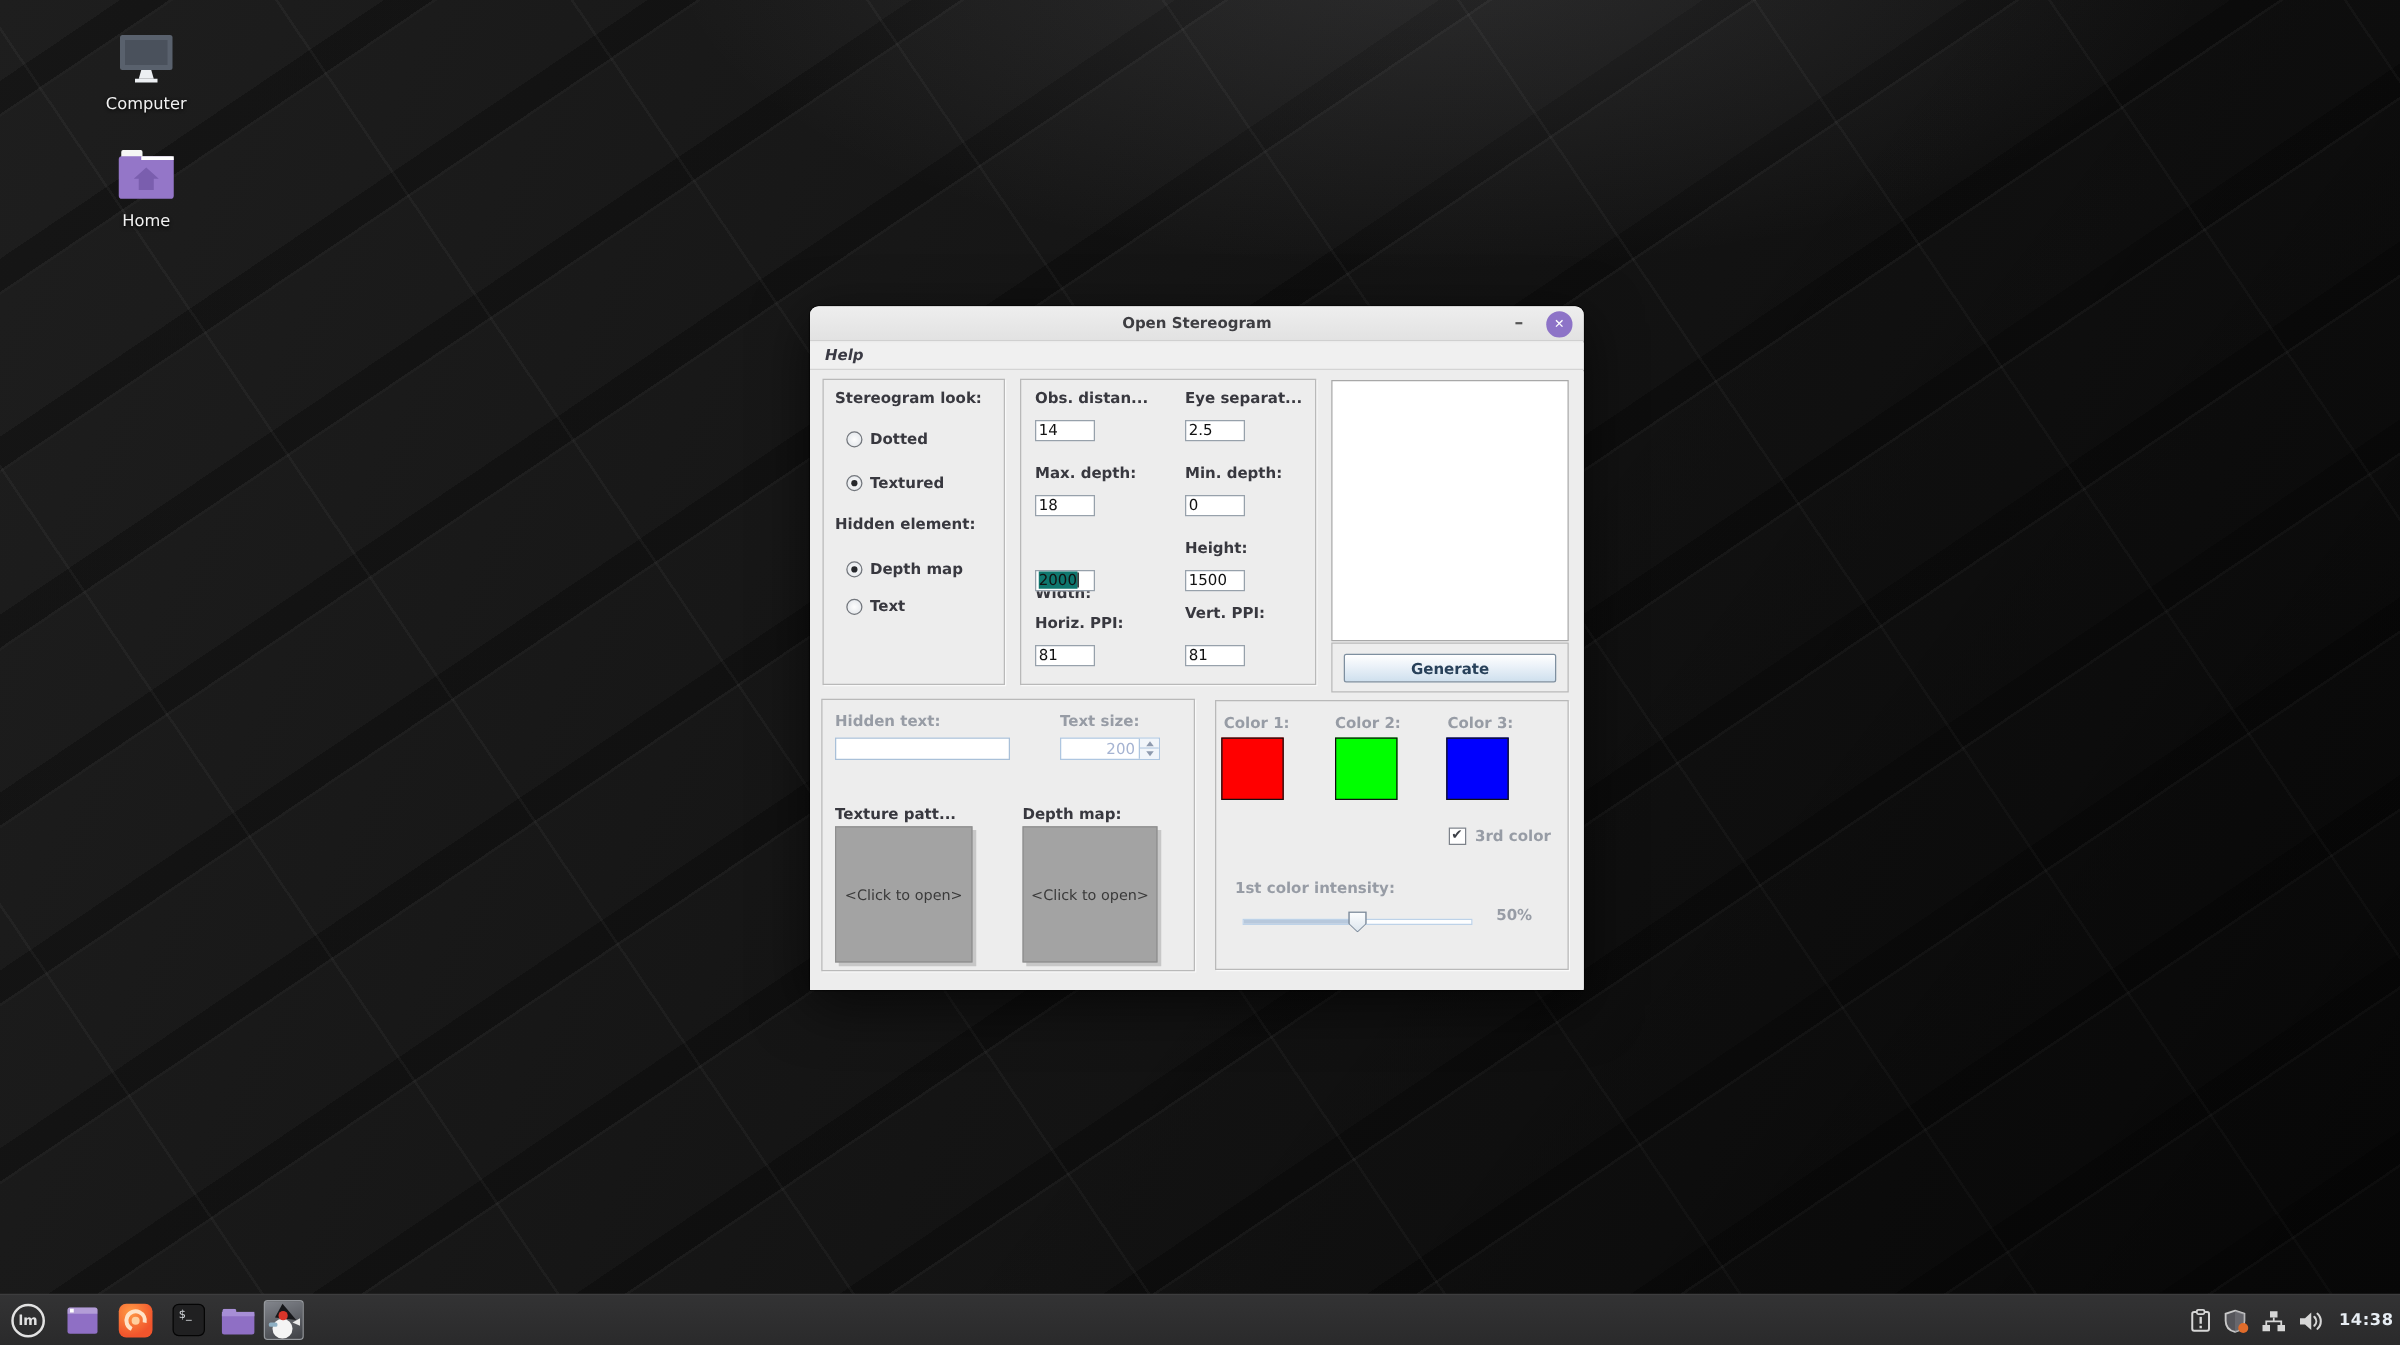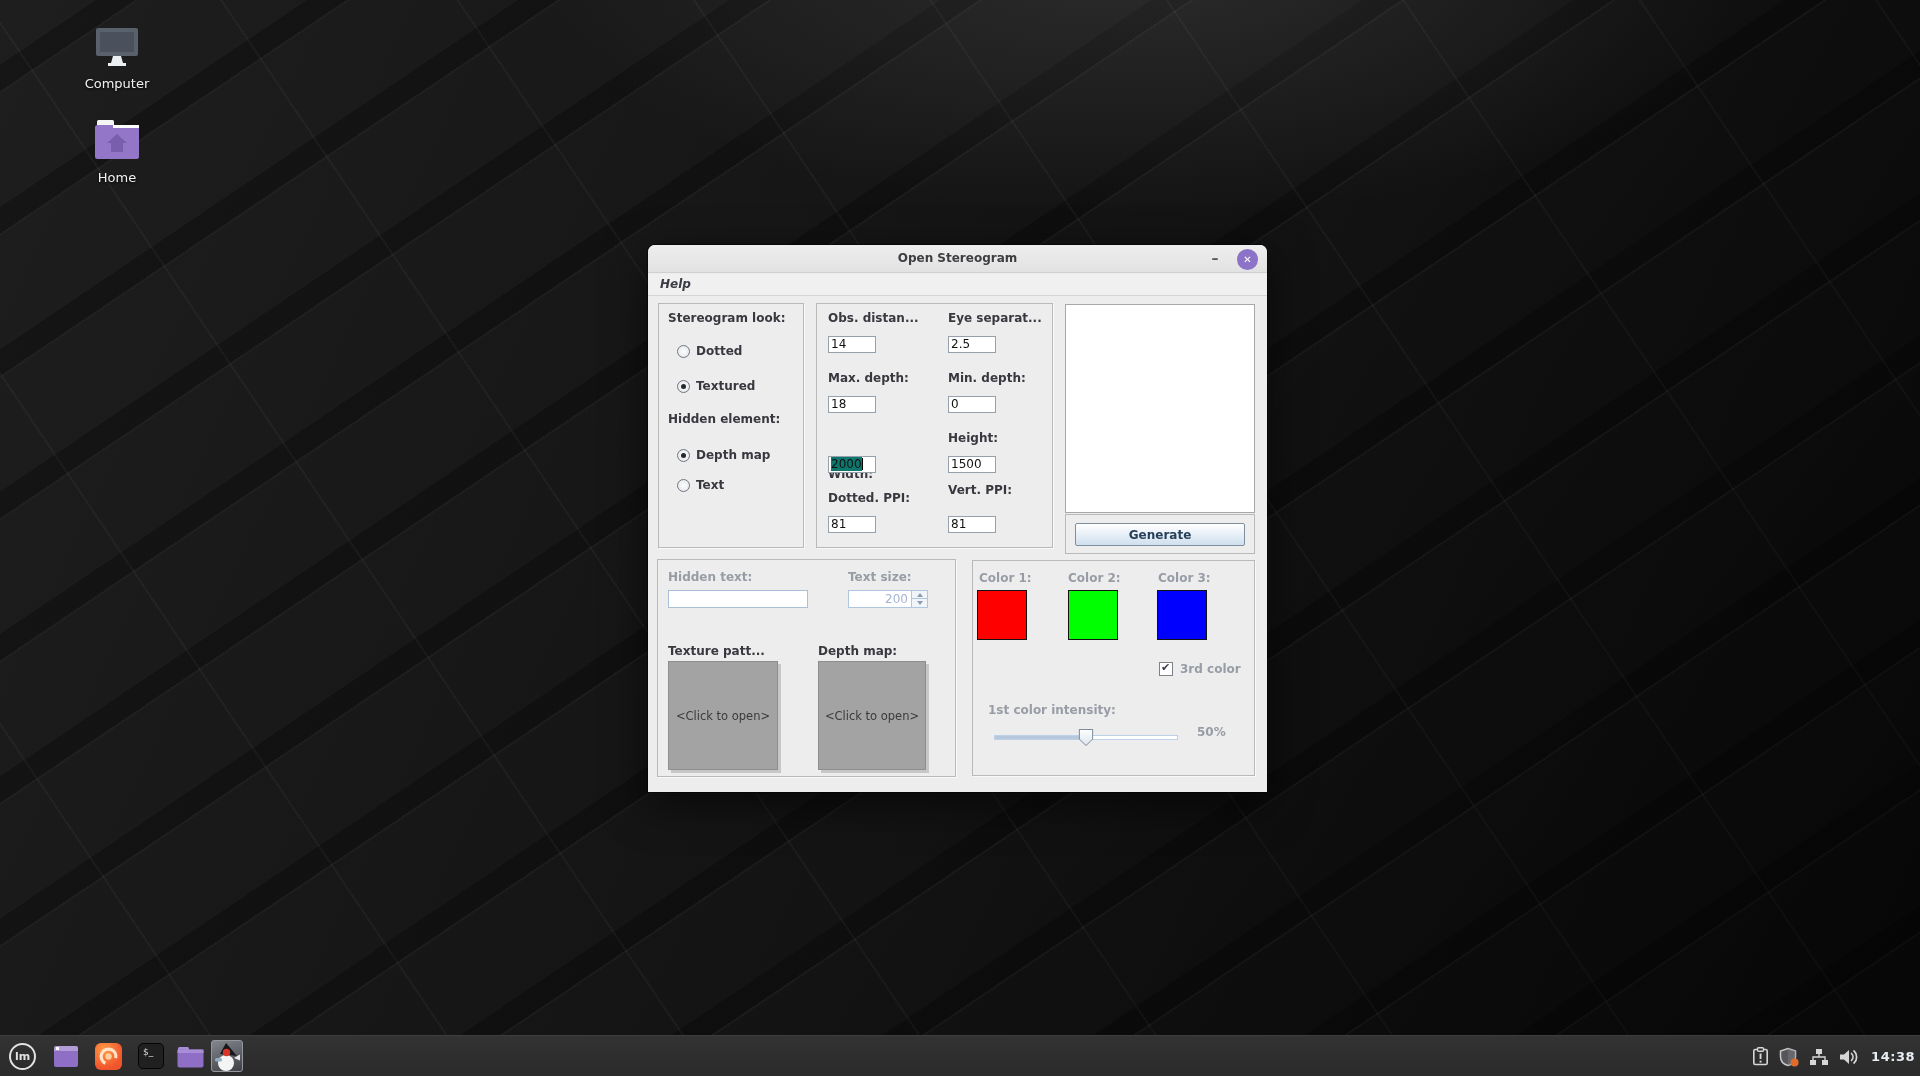--- a/index.html
+++ b/index.html
@@ -191,21 +191,21 @@
         <div class="plabel" style="left:11px; top:67px;">Max. depth:</div>
         <div class="tfield" style="left:11px; top:92px;"><span>18</span></div>
         <div class="plabel" style="left:131px; top:67px;">Min. depth:</div>
         <div class="tfield" style="left:131px; top:92px;"><span>0</span></div>
 
         <div class="plabel" style="left:11px; top:127px;margin-top:36px;">Width:</div>
         <div class="tfield" style="left:11px; top:152px;"><span class="sel">2000</span><span class="caret"></span></div>
         <div class="plabel" style="left:131px; top:127px;">Height:</div>
         <div class="tfield" style="left:131px; top:152px;"><span>1500</span></div>
 
-        <div class="plabel" style="left:11px; top:187px;">Dotted. PPI:</div>
+        <div class="plabel" style="left:11px; top:187px;">Horiz. PPI:</div>
         <div class="tfield" style="left:11px; top:212px;"><span>81</span></div>
         <div class="plabel" style="left:131px; top:179px;">Vert. PPI:</div>
         <div class="tfield" style="left:131px; top:212px;"><span>81</span></div>
       </div>
 
       <div id="preview"></div>
       <div id="genwrap">
         <button id="gen-btn">Generate</button>
       </div>
 

